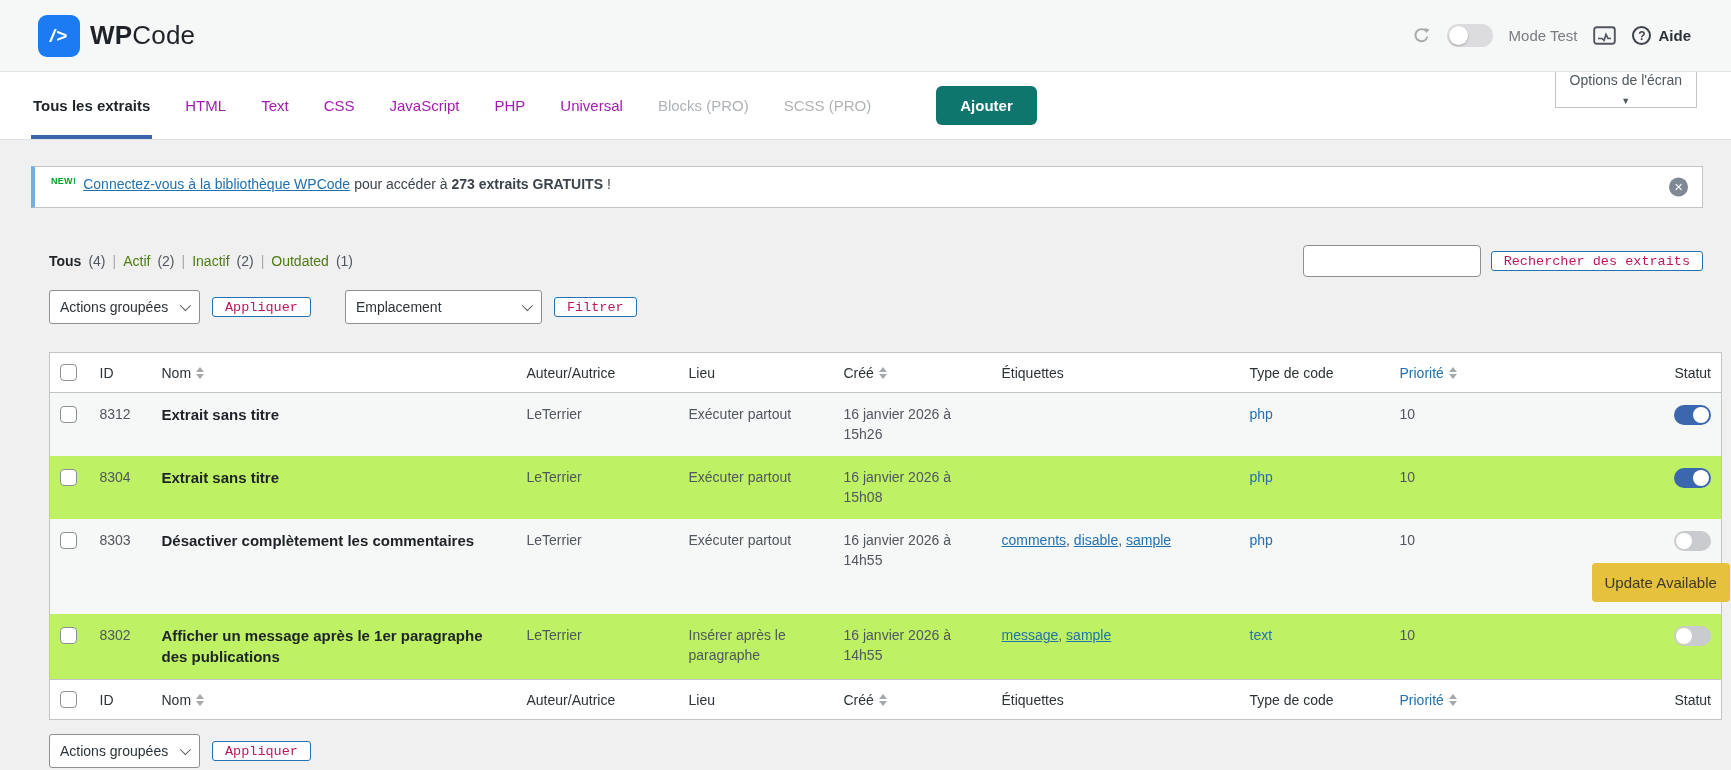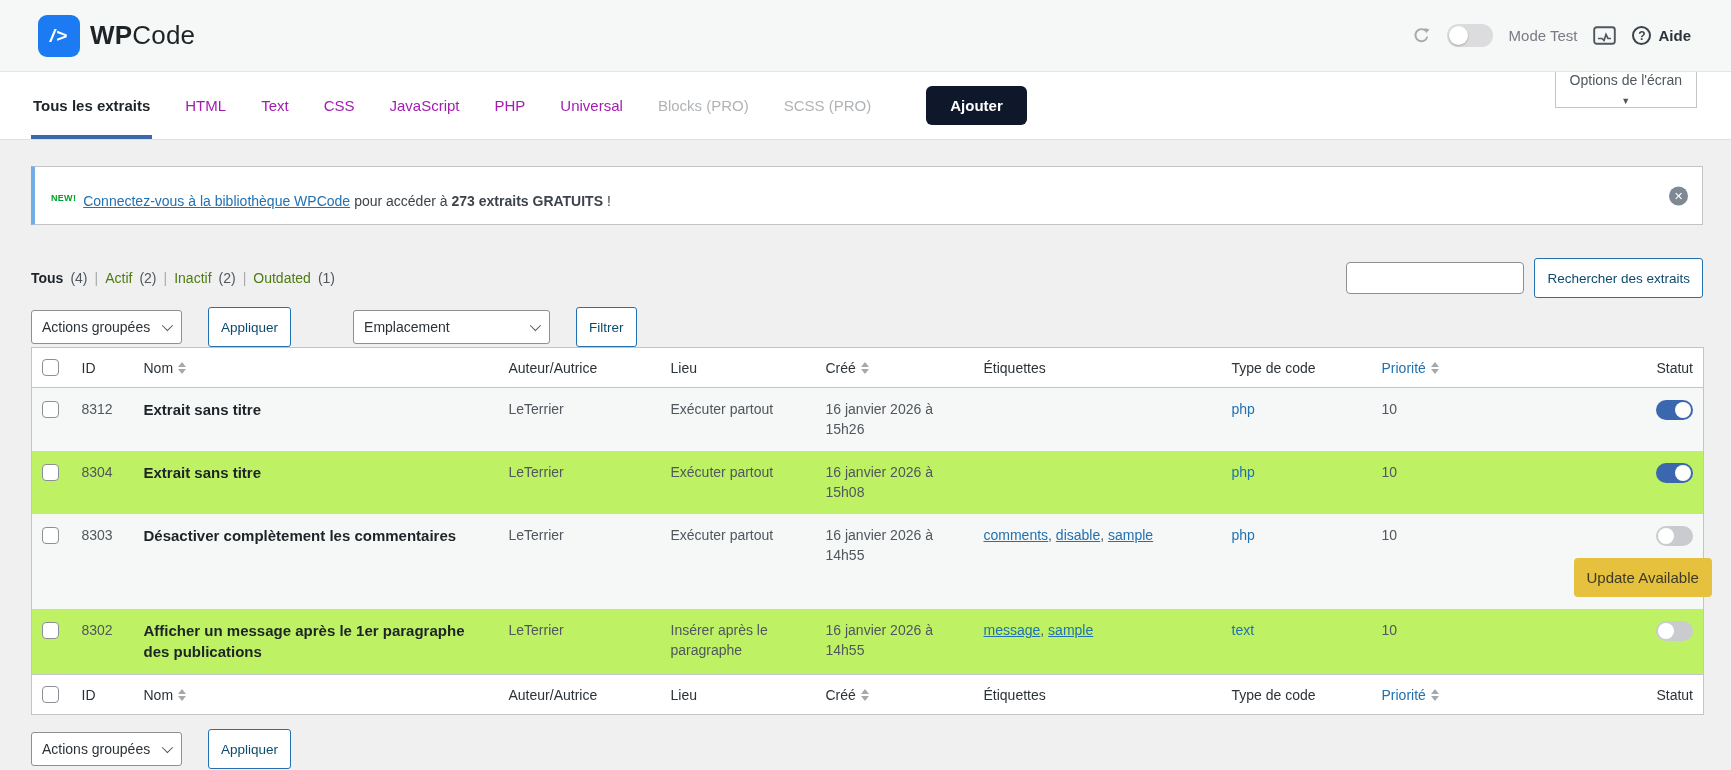--- a/index.html
+++ b/index.html
@@ -51,88 +51,88 @@
     padding: 0 28px 0 31px; position: relative; border-bottom: 1px solid #e0e0e2;
   }
   .tab {
     display: inline-flex; align-items: center; padding: 0 2px; margin-right: 31px;
     font-size: 15px; color: #a21caf; font-weight: 500; border-bottom: 4px solid transparent;
     padding-top: 4px;
   }
   .tab.active { color: #1d2327; font-weight: 700; border-bottom-color: #3a67ad; }
   .tab.pro { color: #b0b3b6; }
   .add-btn {
-    align-self: center; margin-left: 22px; background: #0f172a; color: #fff;
+    align-self: center; margin-left: 32px; background: #0f766e; color: #fff;
     border: none; border-radius: 6px; padding: 11px 24px; font-size: 15px;
     font-weight: 700; cursor: pointer; font-family: inherit;
   }
   .screen-options {
     position: absolute; top: 0; right: 34px; height: 36px;
     background: #fff; border: 1px solid #c3c4c7; border-top: none;
     display: flex; align-items: center; gap: 8px; padding: 0 14px;
     color: #50575e; font-size: 14px; cursor: pointer; flex-direction: column;
   }
   .caret-down { font-size: 9px; color: #50575e; }
 
   
   .notice {
     margin: 26px 28px 0 31px; background: #fff; border: 1px solid #c3c4c7;
-    border-left: 4px solid #72aee6; padding: 26px 40px 15px 16px;
+    border-left: 4px solid #72aee6; padding: 9px 40px 15px 16px;
     position: relative; font-size: 14px; color: #3c434a;
     display: flex; align-items: baseline; flex-wrap: wrap; gap: 4px;
   }
   .new-badge { color: #00a32a; font-size: 9px; font-weight: 700; letter-spacing: .3px; position: relative; top: -5px; margin-right: 3px; }
   .notice-link { color: #2271b1; text-decoration: underline; }
   .notice b { font-weight: 700; }
   .notice-close {
     position: absolute; right: 14px; top: 50%; transform: translateY(-50%);
     width: 19px; height: 19px; border-radius: 50%; background: #7e8993;
     color: #fff; font-size: 11px; font-weight: 700;
     display: flex; align-items: center; justify-content: center; cursor: pointer;
   }
 
   
-  .content { padding: 0 28px 0 31px; }
+  .content { padding: 0 28px 0 49px; }
   .views-row { margin-top: 36px; display: flex; justify-content: space-between; align-items: center; height: 34px; }
   .views { font-size: 14px; color: #646970; display: flex; align-items: center; gap: 7px; }
   .views .lbl-current { color: #1d2327; font-weight: 700; }
   .views a { color: #4d7c0f; }
   .views .cnt { color: #50575e; }
   .views .sep { color: #a7aaad; }
   .search-box { display: flex; align-items: center; gap: 10px; }
   .search-box input {
     width: 178px; height: 32px; border: 1px solid #8c8f94; border-radius: 4px;
     background: #fff; padding: 0 8px; font-size: 14px; font-family: inherit;
   }
   .btn-outline {
-    background: #fff; border: 1px solid #2271b1; color: #0c4a6e;
-    border-radius: 3px; padding: 0 12px; height: 40px; font-size: 13.5px;
-    cursor: pointer; font-family: Liberation Sans, sans-serif; white-space: nowrap;
-  }
-  .bulk-row { margin-top: 12px; display: flex; align-items: center; gap: 26px; }
+    background: #fff; border: 1px solid #2271b1; color: #be185d;
+    border-radius: 3px; padding: 0 12px; height: 20px; font-size: 13.5px;
+    cursor: pointer; font-family: Liberation Mono, monospace; white-space: nowrap;
+  }
+  .bulk-row { margin-top: 12px; display: flex; align-items: center; gap: 12px; }
   .bulk-row .gap { width: 10px; }
   .select-wrap {
     position: relative; display: inline-flex; align-items: center;
     background: #fff; border: 1px solid #8c8f94; border-radius: 3px; height: 34px;
   }
   .select-wrap select {
     appearance: none; -webkit-appearance: none; border: none; background: transparent;
     padding: 0 30px 0 10px; font-size: 14px; color: #2c3338; height: 100%;
     font-family: inherit; cursor: pointer;
   }
   .select-wrap .chev {
     position: absolute; right: 11px; top: 12px; width: 8px; height: 8px;
     border-right: 1.8px solid #50575e; border-bottom: 1.8px solid #50575e;
     transform: rotate(45deg) translateY(-2px); pointer-events: none;
   }
   .select-wide select { min-width: 195px; }
 
   
   table.snippets {
-    width: 100%; margin-top: 0; background: #fff;
+    width: 100%; margin-top: 28px; background: #fff;
     border: 1px solid #c3c4c7; border-collapse: collapse; table-layout: fixed;
   }
   th, td { text-align: left; vertical-align: top; }
   thead th, tfoot th {
     font-weight: 400; font-size: 14px; color: #2c3338; padding: 8px 10px;
     vertical-align: middle; white-space: nowrap;
   }
   thead tr { border-bottom: 1px solid #c3c4c7; }
   tfoot tr { border-top: 1px solid #c3c4c7; }
   td { padding: 12px 10px; font-size: 14px; color: #50575e; line-height: 1.4; }

